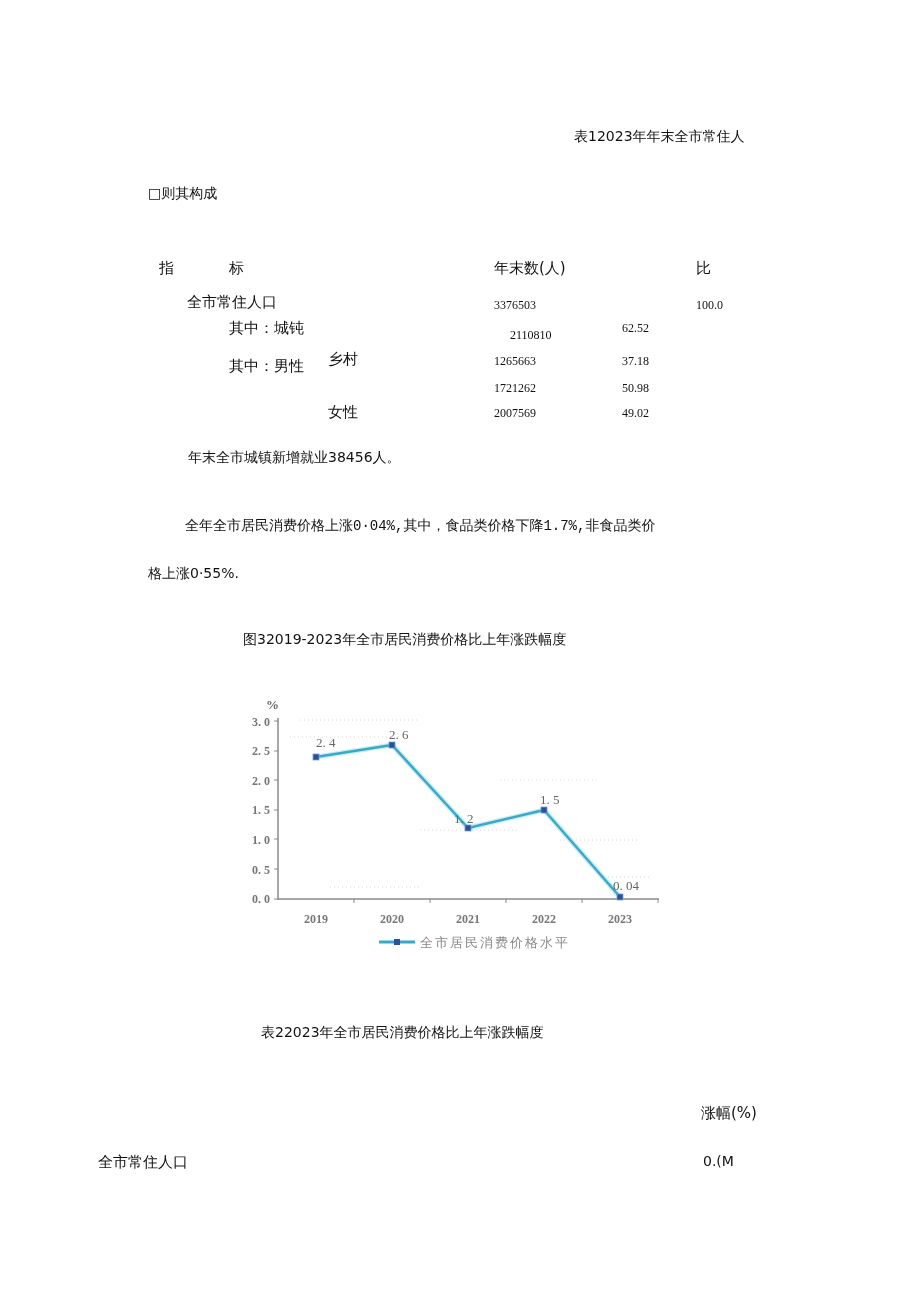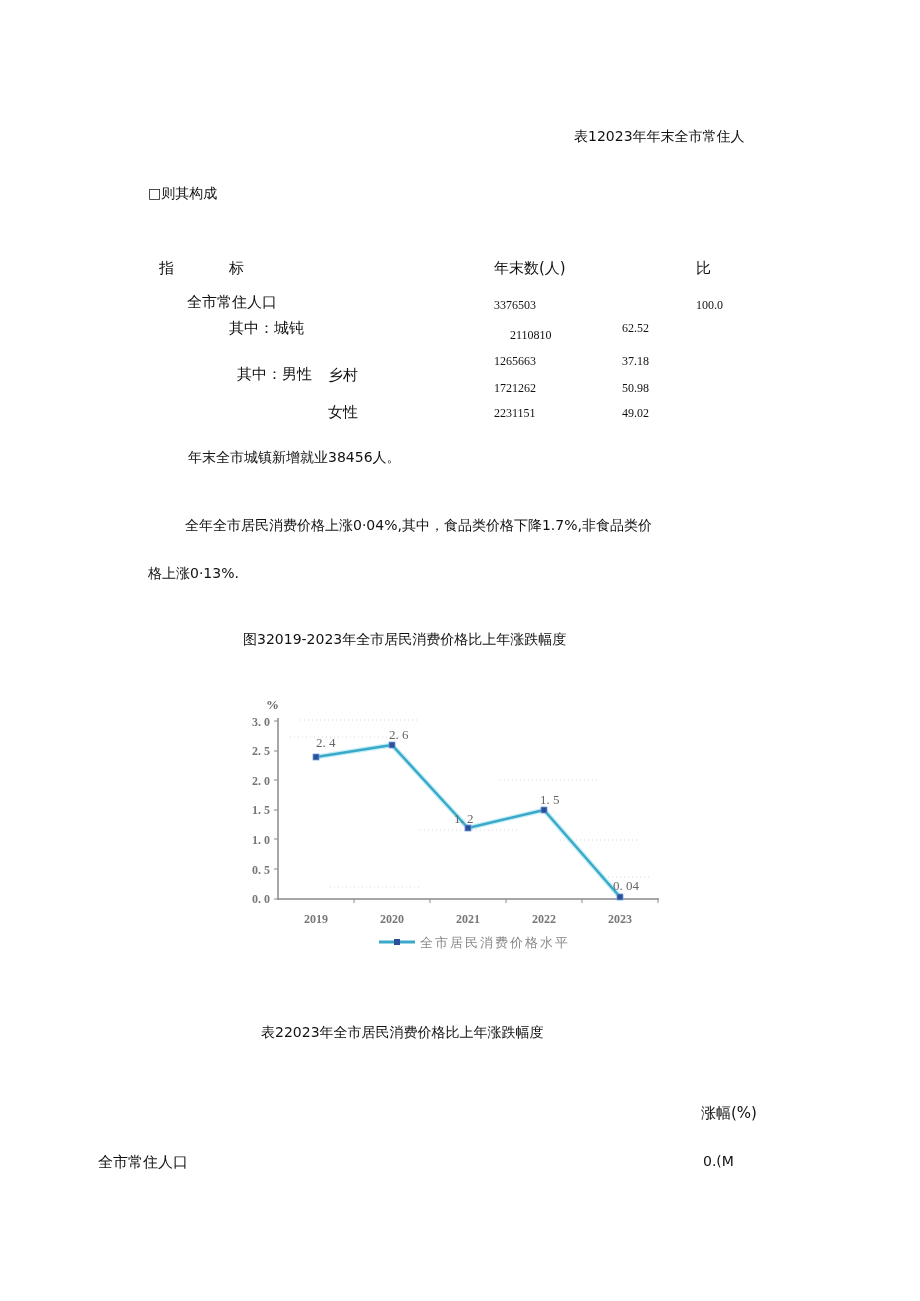--- a/index.html
+++ b/index.html
@@ -28,36 +28,36 @@
   <div class="abs t15" style="left:696px; top:259px;">比</div>
 
   <div class="abs t15" style="left:187px; top:293px;">全市常住人口</div>
   <div class="abs num" style="left:494px; top:298px;">3376503</div>
   <div class="abs num" style="left:696px; top:298px;">100.0</div>
 
   <div class="abs t15" style="left:229px; top:319px;">其中：城钝</div>
   <div class="abs num" style="left:494px; top:328px;margin-left:16px;">2110810</div>
   <div class="abs num" style="left:622px; top:321px;">62.52</div>
 
-  <div class="abs t15" style="left:328px; top:366px;text-align:right;">乡村</div>
+  <div class="abs t15" style="left:328px; top:350px;text-align:right;">乡村</div>
   <div class="abs num" style="left:494px; top:354px;">1265663</div>
   <div class="abs num" style="left:622px; top:354px;">37.18</div>
 
-  <div class="abs t15" style="left:229px; top:365px;margin-left:8px;">其中：男性</div>
+  <div class="abs t15" style="left:229px; top:357px;">其中：男性</div>
   <div class="abs num" style="left:494px; top:381px;">1721262</div>
   <div class="abs num" style="left:622px; top:381px;text-align:right;">50.98</div>
 
   <div class="abs t15" style="left:328px; top:403px;">女性</div>
-  <div class="abs num" style="left:494px; top:406px;">2231151</div>
+  <div class="abs num" style="left:494px; top:406px;">2007569</div>
   <div class="abs num" style="left:622px; top:406px;">49.02</div>
 </div>
 
 <div class="abs t18" style="left:148px; top:449px;margin-left:40px;">年末全市城镇新增就业38456人。</div>
-<div class="abs t18" style="left:185px; top:517px;">全年全市居民消费价格上涨0·04%,其中，食品类价格下降1.7%,非食品类价</div>
-<div class="abs t18" style="left:148px; top:565px;">格上涨0·13%.</div>
+<div class="abs t18" style="left:185px; top:517px;font-family:Liberation Mono, monospace;">全年全市居民消费价格上涨0·04%,其中，食品类价格下降1.7%,非食品类价</div>
+<div class="abs t18" style="left:148px; top:565px;">格上涨0·55%.</div>
 
 <div class="abs t18" style="left:243px; top:631px;">图32019-2023年全市居民消费价格比上年涨跌幅度</div>
 
 <svg class="abs" style="left:0; top:0;" width="920" height="1301">
 
   <g stroke="#d8d8d8" stroke-width="1" stroke-dasharray="1,3">
     <line x1="300" y1="720" x2="420" y2="720"></line>
     <line x1="290" y1="737" x2="400" y2="737"></line>
     <line x1="500" y1="780" x2="600" y2="780"></line>
     <line x1="420" y1="830" x2="520" y2="830"></line>

